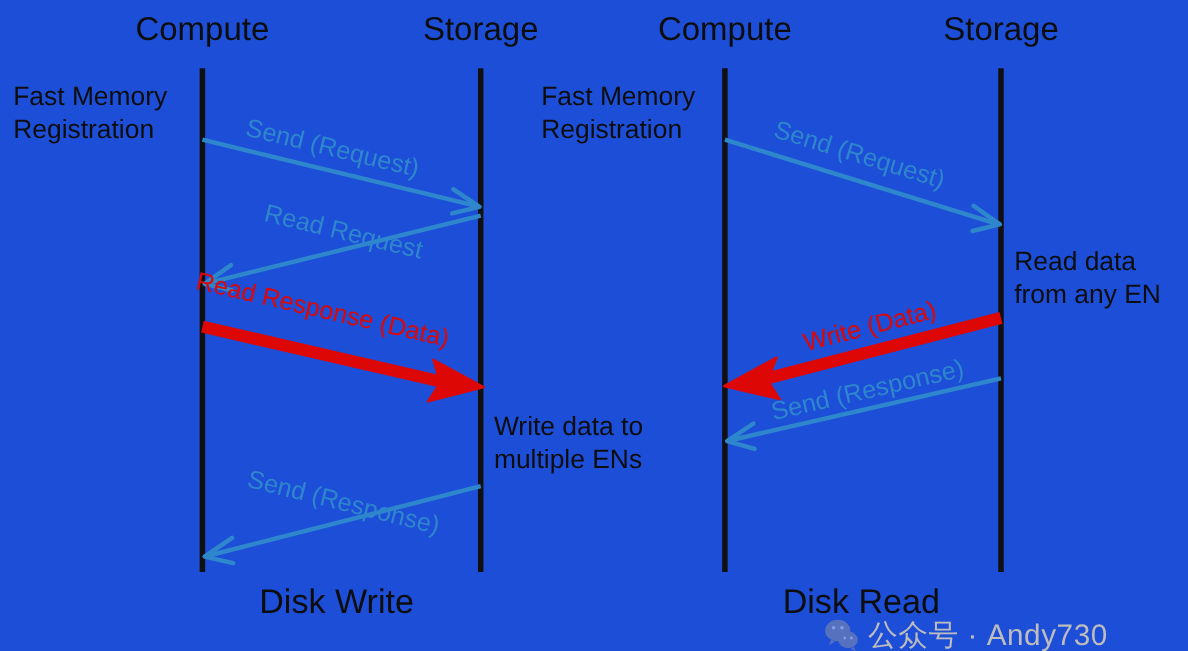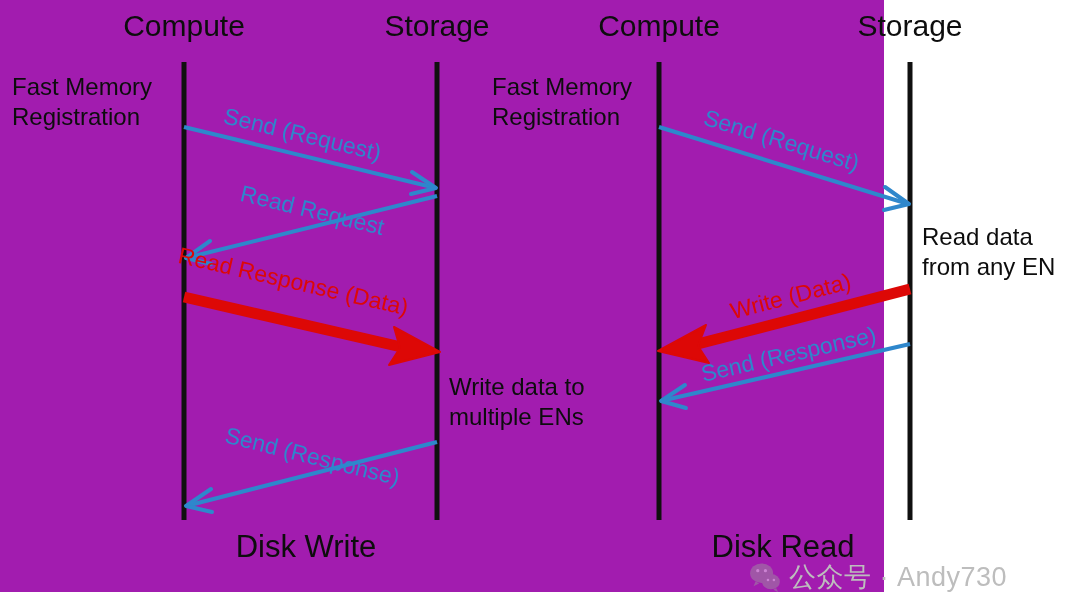--- a/index.html
+++ b/index.html
@@ -8,23 +8,23 @@
     background: #ffffff;
   }
   body {
     width: 1080px;
     height: 592px;
     overflow: hidden;
     font-family: "Liberation Sans", sans-serif;
   }
   #canvas {
     position: relative;
-    width: 884px;
+    width: 1080px;
     height: 592px;
-    background: #a21caf;
+    background: #1d4ed8;
   }
   svg.diagram {
     position: absolute;
     top: 0;
     left: 0;
     width: 1080px;
     height: 592px;
   }
   .lifeline {
     stroke: #101010;

